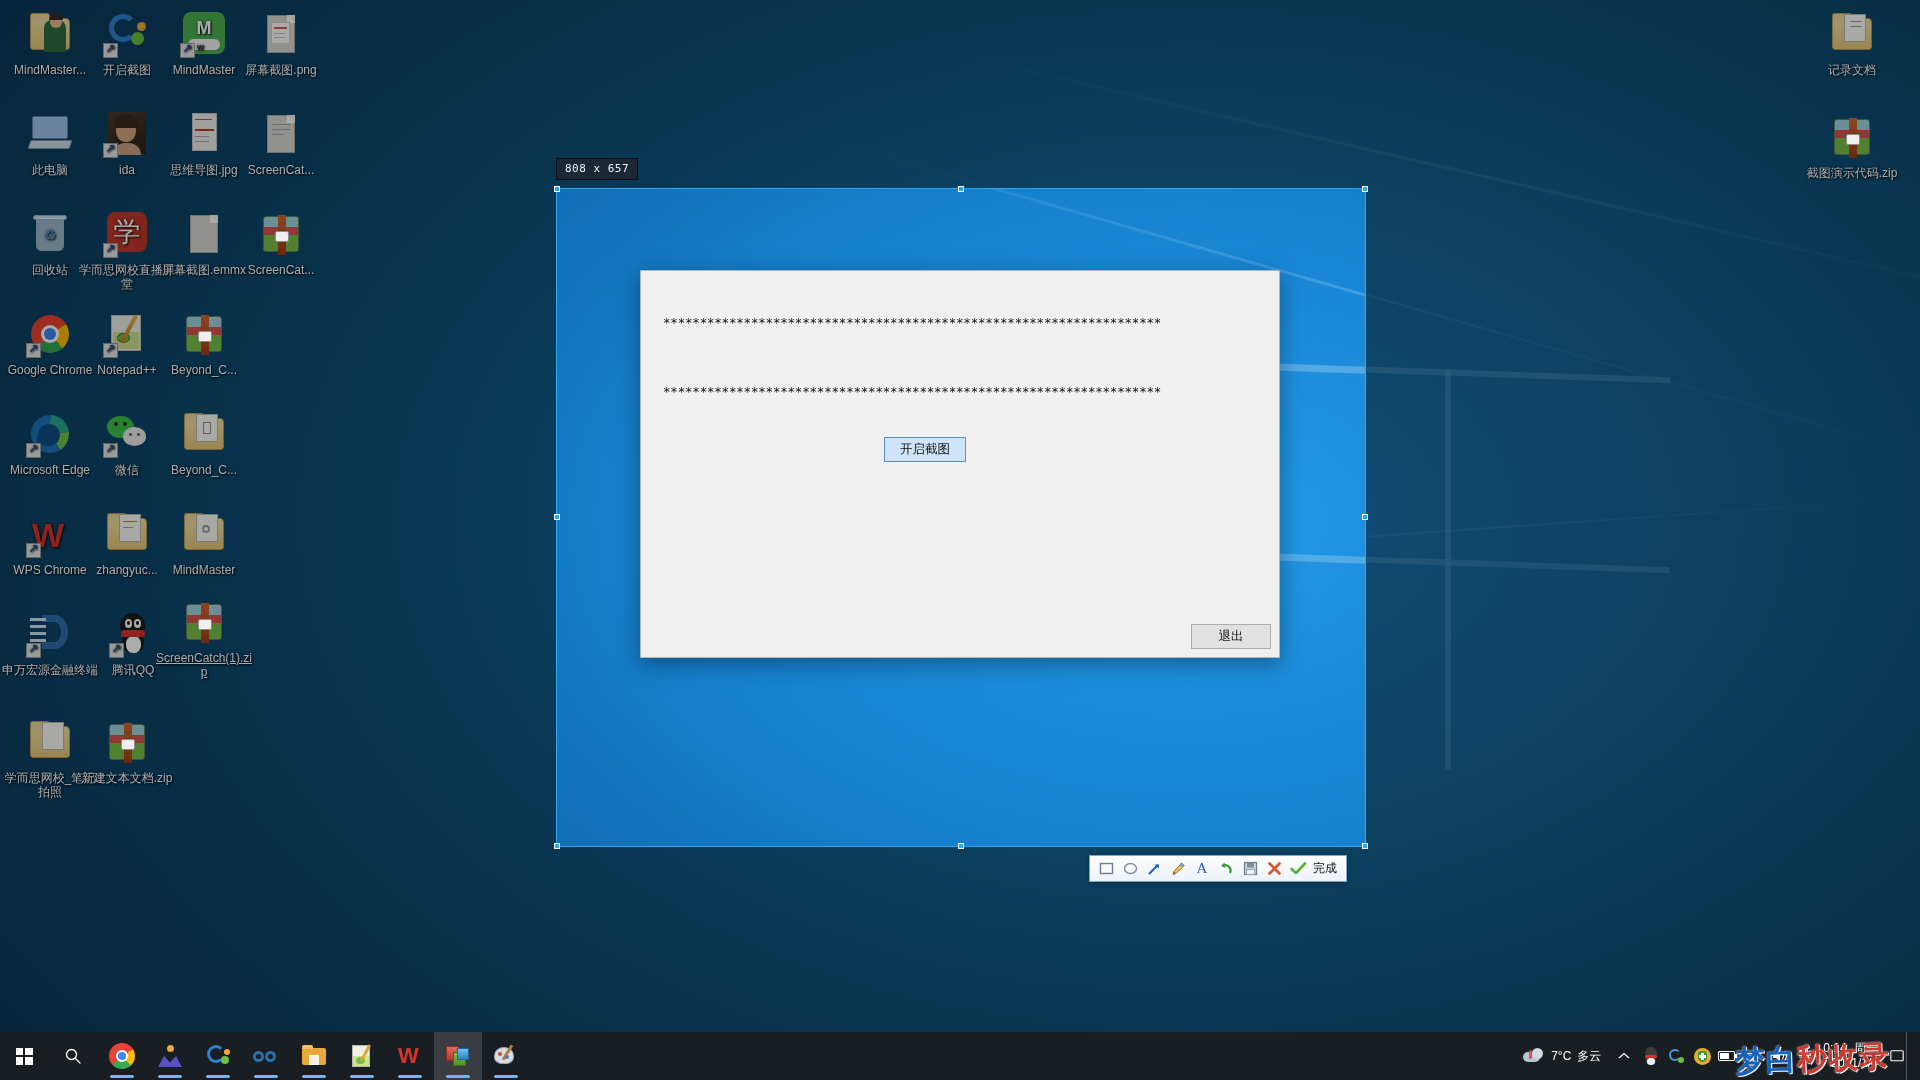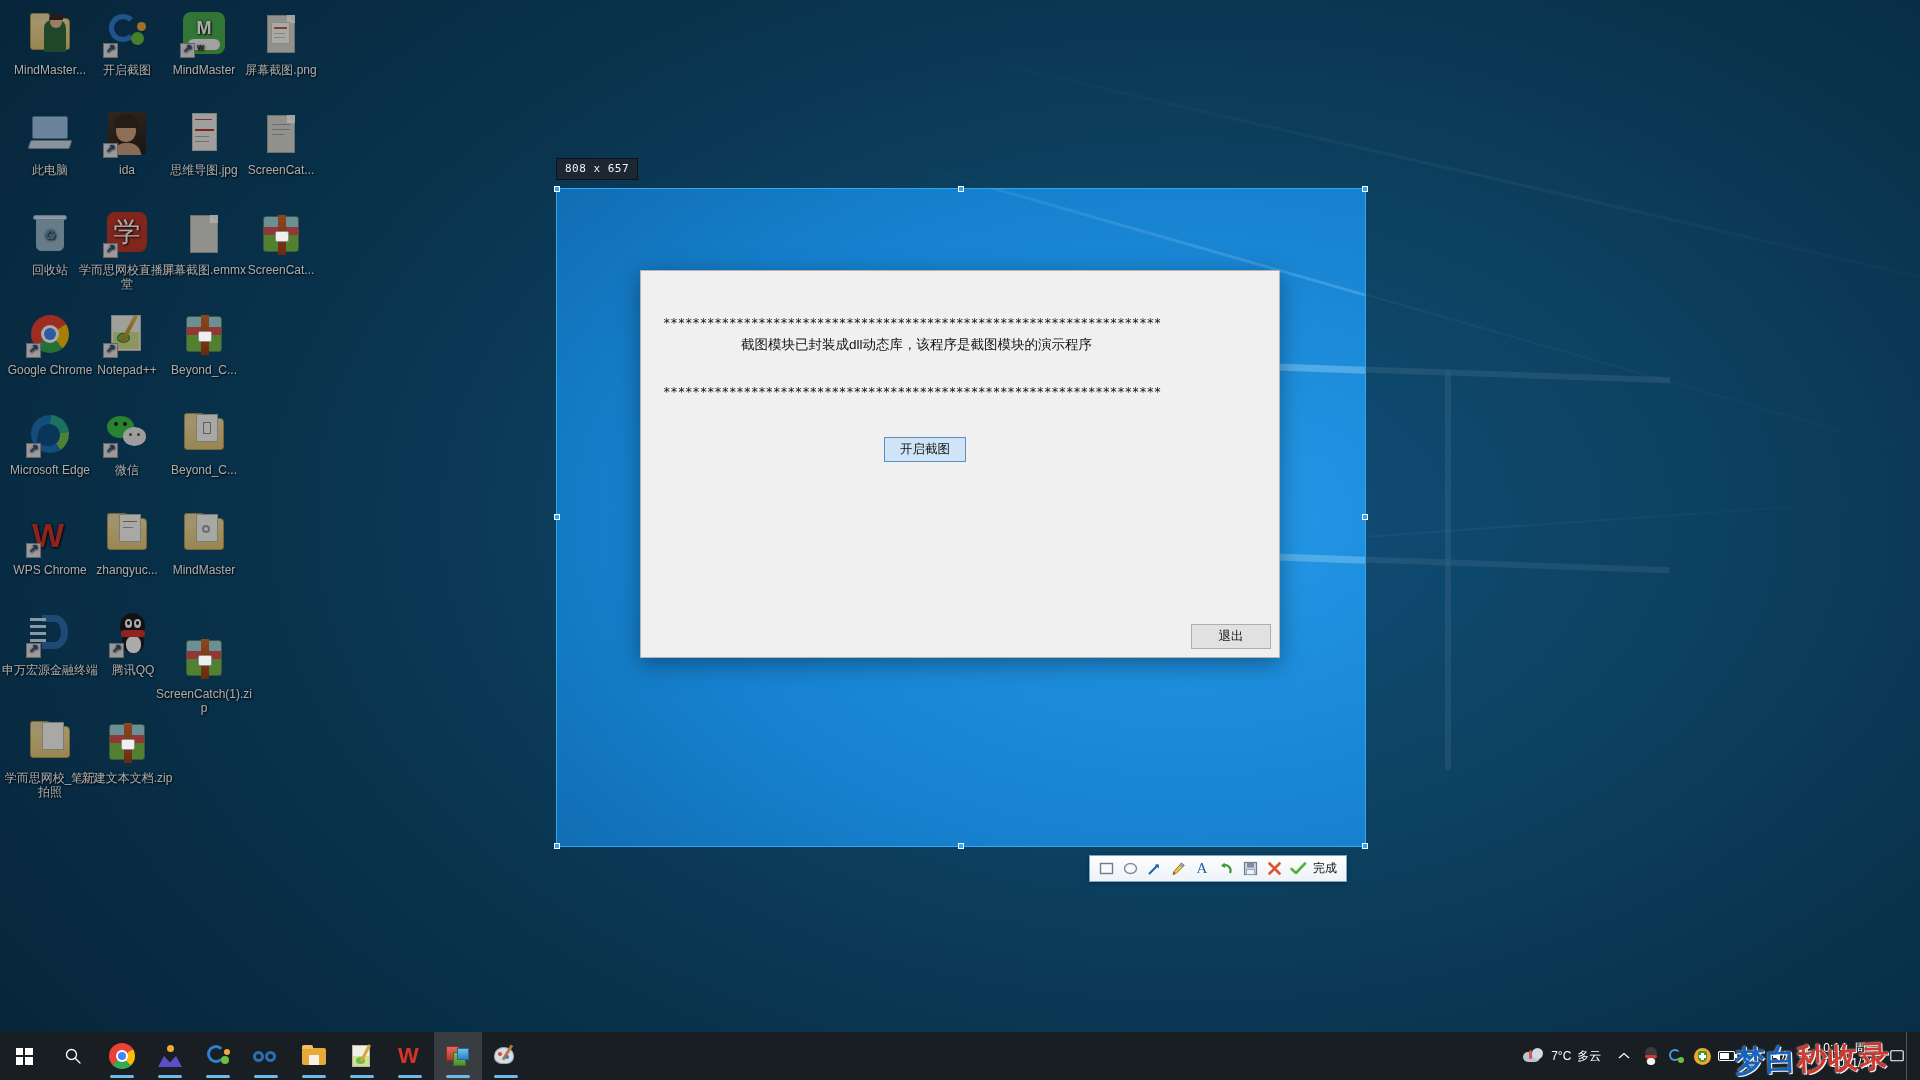--- a/index.html
+++ b/index.html
@@ -498,21 +498,21 @@
         <span style="position:absolute;left:16px;top:9px;width:7px;height:9px;border-radius:50%;background:#fff;"></span>
         <span style="position:absolute;left:25px;top:9px;width:7px;height:9px;border-radius:50%;background:#fff;"></span>
         <span style="position:absolute;left:18px;top:11px;width:3px;height:4px;border-radius:50%;background:#111;"></span>
         <span style="position:absolute;left:27px;top:11px;width:3px;height:4px;border-radius:50%;background:#111;"></span>
         <span style="position:absolute;left:12px;top:20px;width:24px;height:7px;border-radius:4px;background:#d8332a;"></span>
         <span class="shortcut-arrow"></span>
       </span>
       <span class="lbl">腾讯QQ</span>
     </div>
 
-    <div class="dicon" style="left:154px; top:628px;">
+    <div class="dicon" style="left:154px; top:592px;text-decoration:underline;">
       <span class="glyph">
         <span class="rar">
             <span class="buckle"></span>
           </span>
       </span>
       <span class="lbl">ScreenCatch(1).zip</span>
     </div>
 
     <div class="dicon" style="left:0px;   top:712px;">
       <span class="glyph">
@@ -526,20 +526,39 @@
       <span class="glyph">
         <span class="rar">
             <span class="buckle"></span>
           </span>
       </span>
       <span class="lbl">新建文本文档.zip</span>
     </div>
 
   </div>
 
+  <div style="position:absolute; right:8px; top:10px; width:110px;">
+    <div class="dicon" style="position:relative; left:0; top:0; width:100px;">
+      <span class="glyph">
+        <span class="folder"></span>
+        <span class="folder-page"></span>
+        <span style="position:absolute;left:22px;top:11px;width:12px;height:1px;background:#9aa3aa;"></span>
+        <span style="position:absolute;left:22px;top:16px;width:12px;height:1px;background:#9aa3aa;"></span>
+      </span>
+      <span class="lbl">记录文档</span>
+    </div>
+    <div class="dicon" style="position:relative; left:0; top:36px; width:100px;">
+      <span class="glyph">
+        <span class="rar">
+            <span class="buckle"></span>
+          </span>
+      </span>
+      <span class="lbl">截图演示代码.zip</span>
+    </div>
+  </div>
 
   <div id="dimmer"></div>
 
   <div id="capture">
     <div id="capture-inner">
       <div style="position:absolute; left:-557px; top:-189px; width:1920px; height:1080px;
                   background: radial-gradient(ellipse 1400px 900px at 62% 48%, #2499e8 0%, #1681cf 38%, #0f66a8 66%, #0c5086 100%);">
         <div class="cap-streak" style="left:900px; top:40px; width:1200px; height:4px; transform:rotate(13deg);"></div>
         <div class="cap-streak" style="left:760px; top:120px; width:1300px; height:3px; transform:rotate(16deg);"></div>
         <div style="position:absolute; left:1250px; top:370px; width:420px; height:400px; opacity:0.45;">
@@ -560,21 +579,20 @@
     <div class="handle" style="left:-3px;  top:654px;"></div>
     <div class="handle" style="left:401px; top:654px;"></div>
     <div class="handle" style="left:805px; top:654px;"></div>
   </div>
 
   <div id="dialog">
 
 
     <div id="dialog-body">
       <div class="stars" id="stars-top">********************************************************************</div>
-      <div id="info-text">截图模块已封装成dll动态库，该程序是截图模块的演示程序</div>
       <div class="stars" id="stars-bottom">********************************************************************</div>
 
       <button id="start-capture-btn">开启截图</button>
       <button id="exit-btn">退出</button>
     </div>
   </div>
 
   <div id="sc-toolbar">
 
     <div class="tb-btn" title="rectangle">

